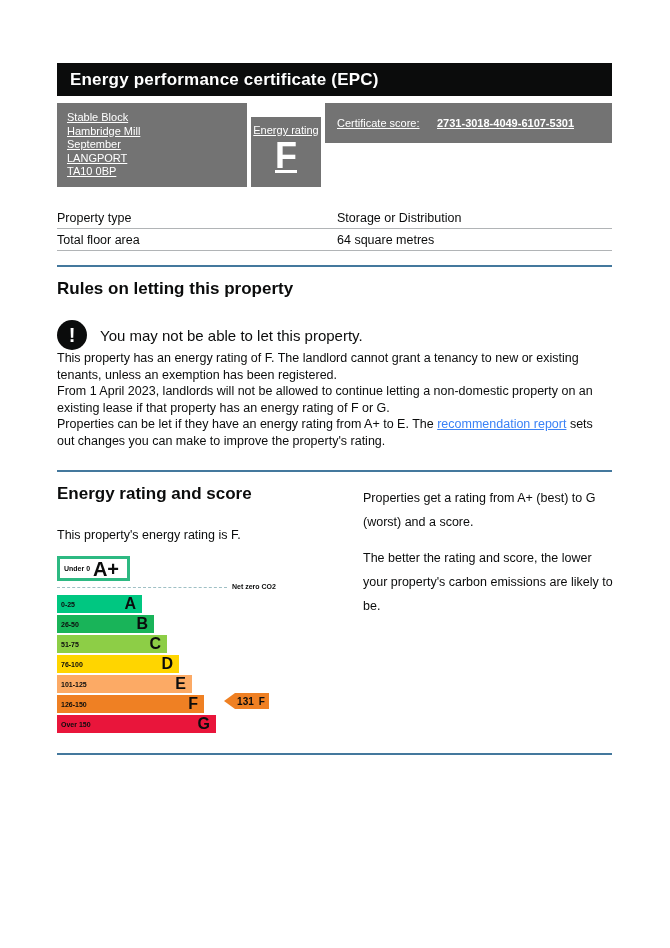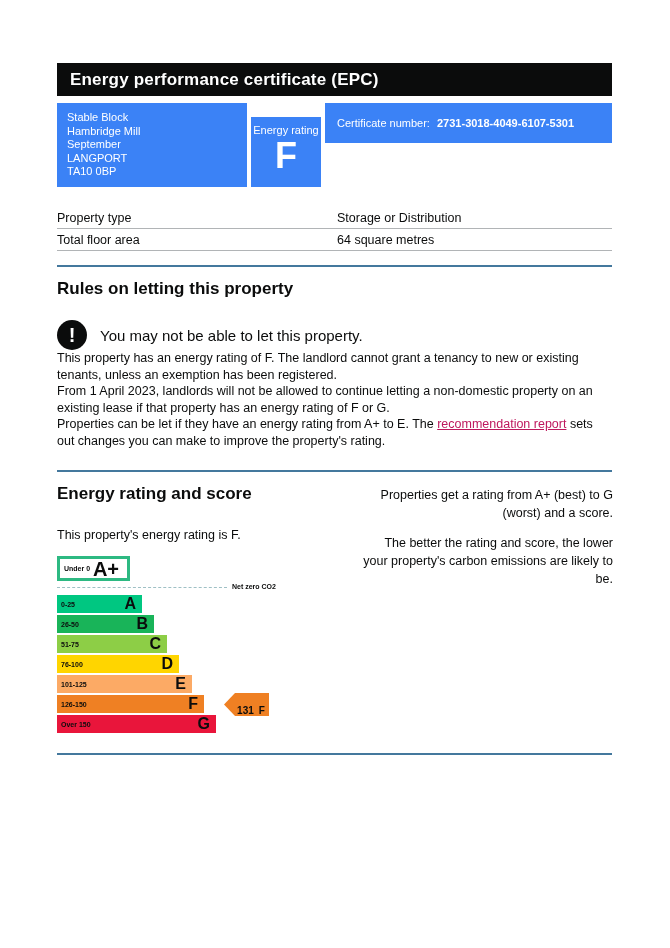--- a/index.html
+++ b/index.html
@@ -6,21 +6,21 @@
   body{width:670px;height:948px;font-family:"Liberation Sans",sans-serif;color:#0b0c0c;}
   .page{position:relative;width:670px;height:948px;background:#fff;overflow:hidden;}
   .content{position:absolute;left:57px;top:63px;width:555px;}
 
   
   .header-band{height:33px;background:#0b0c0c;display:flex;align-items:center;padding-left:13px;box-sizing:border-box;}
   .header-title{color:#fff;font-size:17px;font-weight:700;letter-spacing:.2px;}
 
   
   .summary-panel{margin-top:7px;height:83px;display:grid;grid-template-columns:190px 70px 1fr;column-gap:4px;}
-  .cell{background:#3b82f6;color:#fff;box-sizing:border-box;}
+  .cell{background:#737373;color:#fff;box-sizing:border-box;text-decoration:underline;}
   .address-cell{padding:8px 10px;font-size:11px;line-height:13.5px;}
   .rating-cell{display:flex;flex-direction:column;align-items:center;padding-top:7px;margin-top:14px;}
   .rating-caption{font-size:11px;}
   .rating-letter{font-size:36px;font-weight:700;line-height:40px;}
   .right-cells{display:grid;grid-template-rows:1fr 1fr;row-gap:4px;}
   .info-row{display:flex;align-items:center;padding:0 12px;font-size:11px;}
   .info-label{width:100px;flex:0 0 100px;}
   .info-value{font-weight:700;}
 
   
@@ -38,43 +38,43 @@
   .rules-heading{margin-top:12px;}
 
   .warning{margin-top:21px;display:flex;align-items:center;gap:13px;}
   .warning-icon{width:30px;height:30px;border-radius:50%;background:#0b0c0c;color:#fff;display:flex;align-items:center;justify-content:center;font-weight:700;font-size:20px;flex:0 0 30px;}
   .warning-text{font-size:15px;}
 
   p.body-text{font-size:12.5px;line-height:16.5px;margin:0;}
   .p1{margin-top:25px;}
   .p2{margin-top:12px;}
   .p3{margin-top:11px;}
-  .link{color:#be185d;text-decoration:underline;}
+  .link{color:#3b82f6;text-decoration:underline;}
 
   
   .energy-section{position:relative;margin-top:12px;}
   .energy-heading{margin-top:0;}
   .right-col{position:absolute;left:306px;top:2px;width:250px;}
-  .right-col p{font-size:12.5px;line-height:18px;margin:0;text-align:right;}
+  .right-col p{font-size:12.5px;line-height:24px;margin:0;}
   .right-col p + p{margin-top:12px;}
   .rating-statement{font-size:12.5px;margin:24px 0 0 0;}
 
   
   .epc-chart{margin-top:14px;}
   .band-row{position:relative;height:20px;}
   .band-row.aplus-row{height:25px;margin-bottom:2px;}
   .band{height:18px;display:flex;align-items:center;box-sizing:border-box;}
   .band.aplus{height:25px;background:#fff;border:3px solid #2db982;}
   .band-range{font-size:7px;font-weight:700;padding-left:4px;white-space:nowrap;}
   .band-letter{margin-left:auto;font-size:16px;font-weight:700;padding-right:6px;line-height:1;}
   .band.aplus .band-letter{font-size:20px;padding-right:8px;}
   .netzero-row{position:relative;height:10px;margin-bottom:2px;}
   .netzero-line{position:absolute;left:0;top:4px;width:170px;border-top:1px dashed #9fc0c5;}
   .netzero-label{position:absolute;left:175px;top:0;font-size:7px;font-weight:700;white-space:nowrap;}
-  .rating-arrow{position:absolute;left:167px;top:-2px;width:45px;height:23px;display:flex;align-items:flex-end;justify-content:center;gap:5px;padding-left:9px;box-sizing:border-box;clip-path:polygon(0 50%,11px 0,100% 0,100% 100%,11px 100%);font-size:10px;font-weight:700;color:#0b0c0c;}
+  .rating-arrow{position:absolute;left:167px;top:-2px;width:45px;height:16px;display:flex;align-items:center;justify-content:center;gap:5px;padding-left:9px;box-sizing:border-box;clip-path:polygon(0 50%,11px 0,100% 0,100% 100%,11px 100%);font-size:10px;font-weight:700;color:#0b0c0c;}
 </style>
 </head>
 <body>
 
 <div class="page">
   <div class="content">
 
     <div class="header-band">
       <span class="header-title">Energy performance certificate (EPC)</span>
     </div>
@@ -86,21 +86,21 @@
         <div>September</div>
         <div>LANGPORT</div>
         <div>TA10 0BP</div>
       </div>
       <div class="cell rating-cell">
         <div class="rating-caption">Energy rating</div>
         <div class="rating-letter">F</div>
       </div>
       <div class="right-cells">
         <div class="cell info-row">
-          <span class="info-label">Certificate number:</span>
+          <span class="info-label">Certificate score:</span>
           <span class="info-value">2731-3018-4049-6107-5301</span>
         </div>
       </div>
     </div>
 
     <div class="prop-table">
       <div class="prop-row">
         <span class="prop-label">Property type</span>
         <span class="prop-value">Storage or Distribution</span>
       </div>

